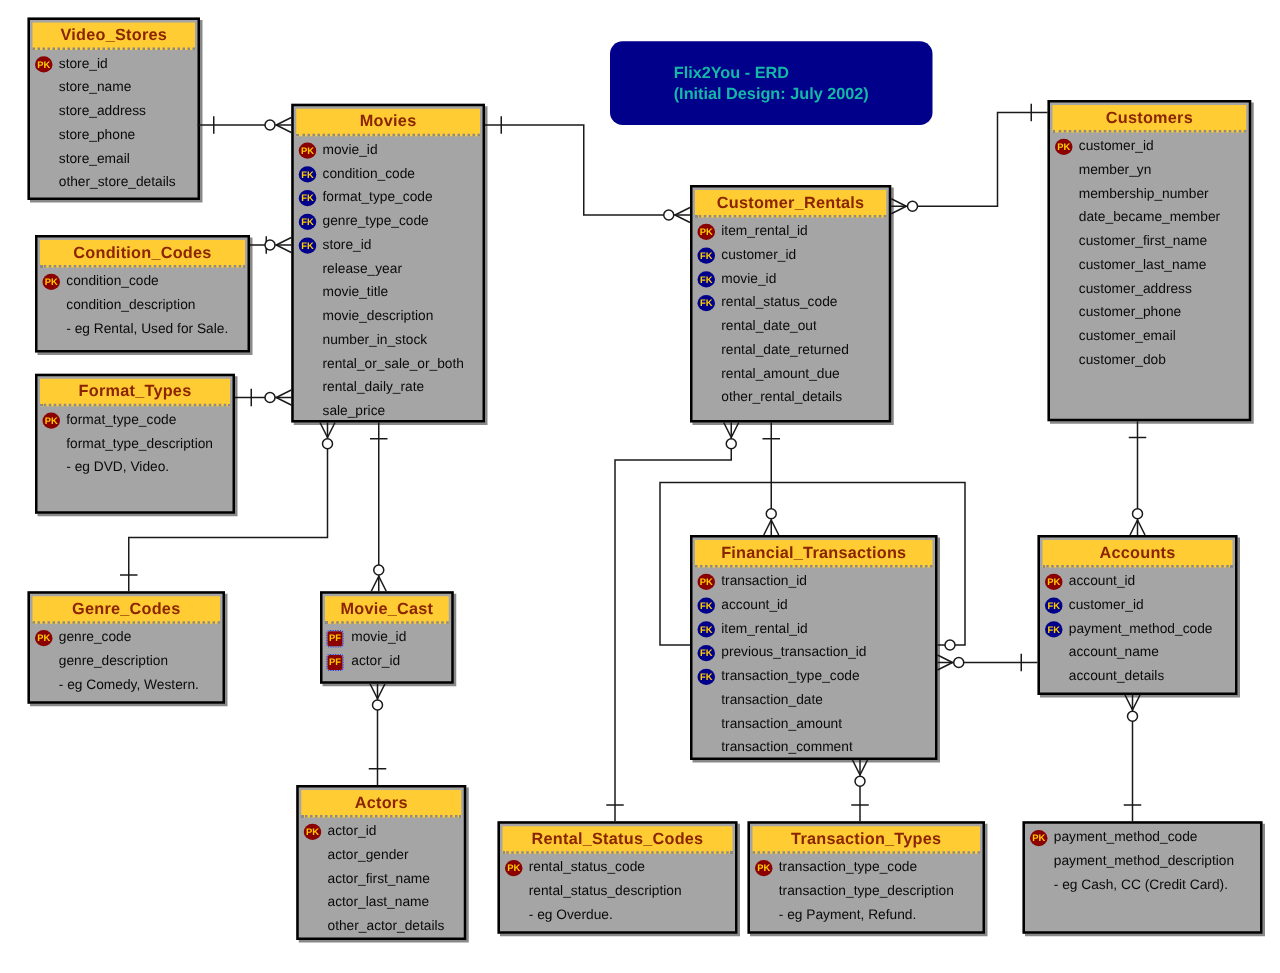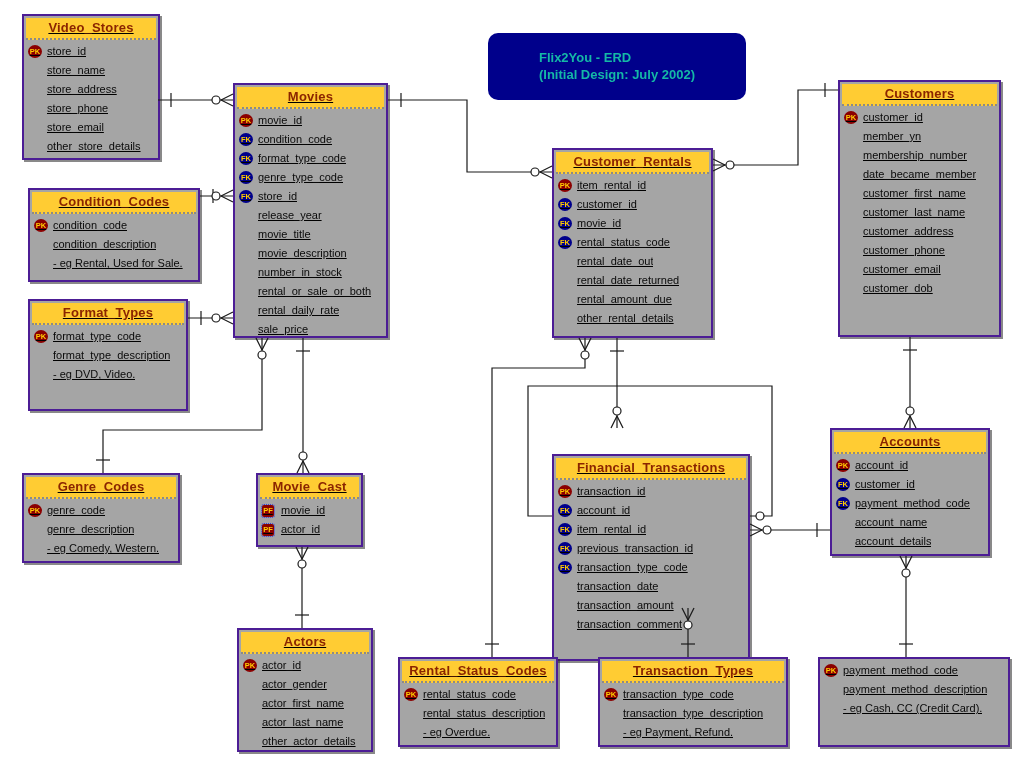--- a/index.html
+++ b/index.html
@@ -2,22 +2,22 @@
 <html><head>
 <meta charset="utf-8">
 <style>
   html,body{margin:0;padding:0;background:#ffffff;}
   #erd-canvas{
     position:relative;width:1024px;height:778px;overflow:hidden;
     font-family:"Liberation Sans", sans-serif;background:#ffffff;
   }
   #connector-layer{position:absolute;left:0;top:0;width:1024px;height:778px;pointer-events:none;z-index:5;}
   .entity{
-    position:absolute;background:#A5A5A5;border:2px solid #4c1d95;
-    box-shadow:2px 2px 0 rgba(40,40,40,.55);box-sizing:border-box;z-index:2;text-decoration:underline;
+    position:absolute;background:#A5A5A5;border:2px solid #000000;
+    box-shadow:2px 2px 0 rgba(40,40,40,.55);box-sizing:border-box;z-index:2;
   }
   .entity-header{
     margin:2px 2px 0 2px;background:#FFCC33;color:#8B2500;font-weight:bold;
     font-size:13px;text-align:center;padding:2px 0 3px 0;
     border-bottom:2px dotted #8a8a8a;letter-spacing:.2px;white-space:nowrap;overflow:hidden;
   }
   .fields{padding:2px 2px 0 4px;}
   .field-row{height:19px;line-height:19px;font-size:11px;color:#0a0a0a;white-space:nowrap;display:flex;align-items:center;}
   .badge-slot{width:19px;flex:0 0 19px;display:flex;align-items:center;justify-content:flex-start;}
   .badge{
@@ -355,21 +355,21 @@
           <div class="field-row">
             <span class="badge-slot"></span>
             <span class="field-name">rental_amount_due</span>
           </div>
           <div class="field-row">
             <span class="badge-slot"></span>
             <span class="field-name">other_rental_details</span>
           </div>
         </div>
       </div>
-      <div class="entity" style="left: 552px; top: 428px; width: 198px; height: 207px; margin-top: 26px;">
+      <div class="entity" style="left: 552px; top: 428px; width: 198px; height: 180px;">
         <div class="entity-header">Financial_Transactions</div>
         <div class="fields">
           <div class="field-row">
             <span class="badge-slot">
               <span class="badge pk">PK</span>
             </span>
             <span class="field-name">transaction_id</span>
           </div>
           <div class="field-row">
             <span class="badge-slot">
@@ -480,21 +480,21 @@
           <div class="field-row">
             <span class="badge-slot"></span>
             <span class="field-name">account_name</span>
           </div>
           <div class="field-row">
             <span class="badge-slot"></span>
             <span class="field-name">account_details</span>
           </div>
         </div>
       </div>
-      <div class="entity" style="left: 398px; top: 657px; width: 160px; height: 90px;">
+      <div class="entity" style="left: 398px; top: 657px; width: 192px; height: 90px;">
         <div class="entity-header">Rental_Status_Codes</div>
         <div class="fields">
           <div class="field-row">
             <span class="badge-slot">
               <span class="badge pk">PK</span>
             </span>
             <span class="field-name">rental_status_code</span>
           </div>
           <div class="field-row">
             <span class="badge-slot"></span>

